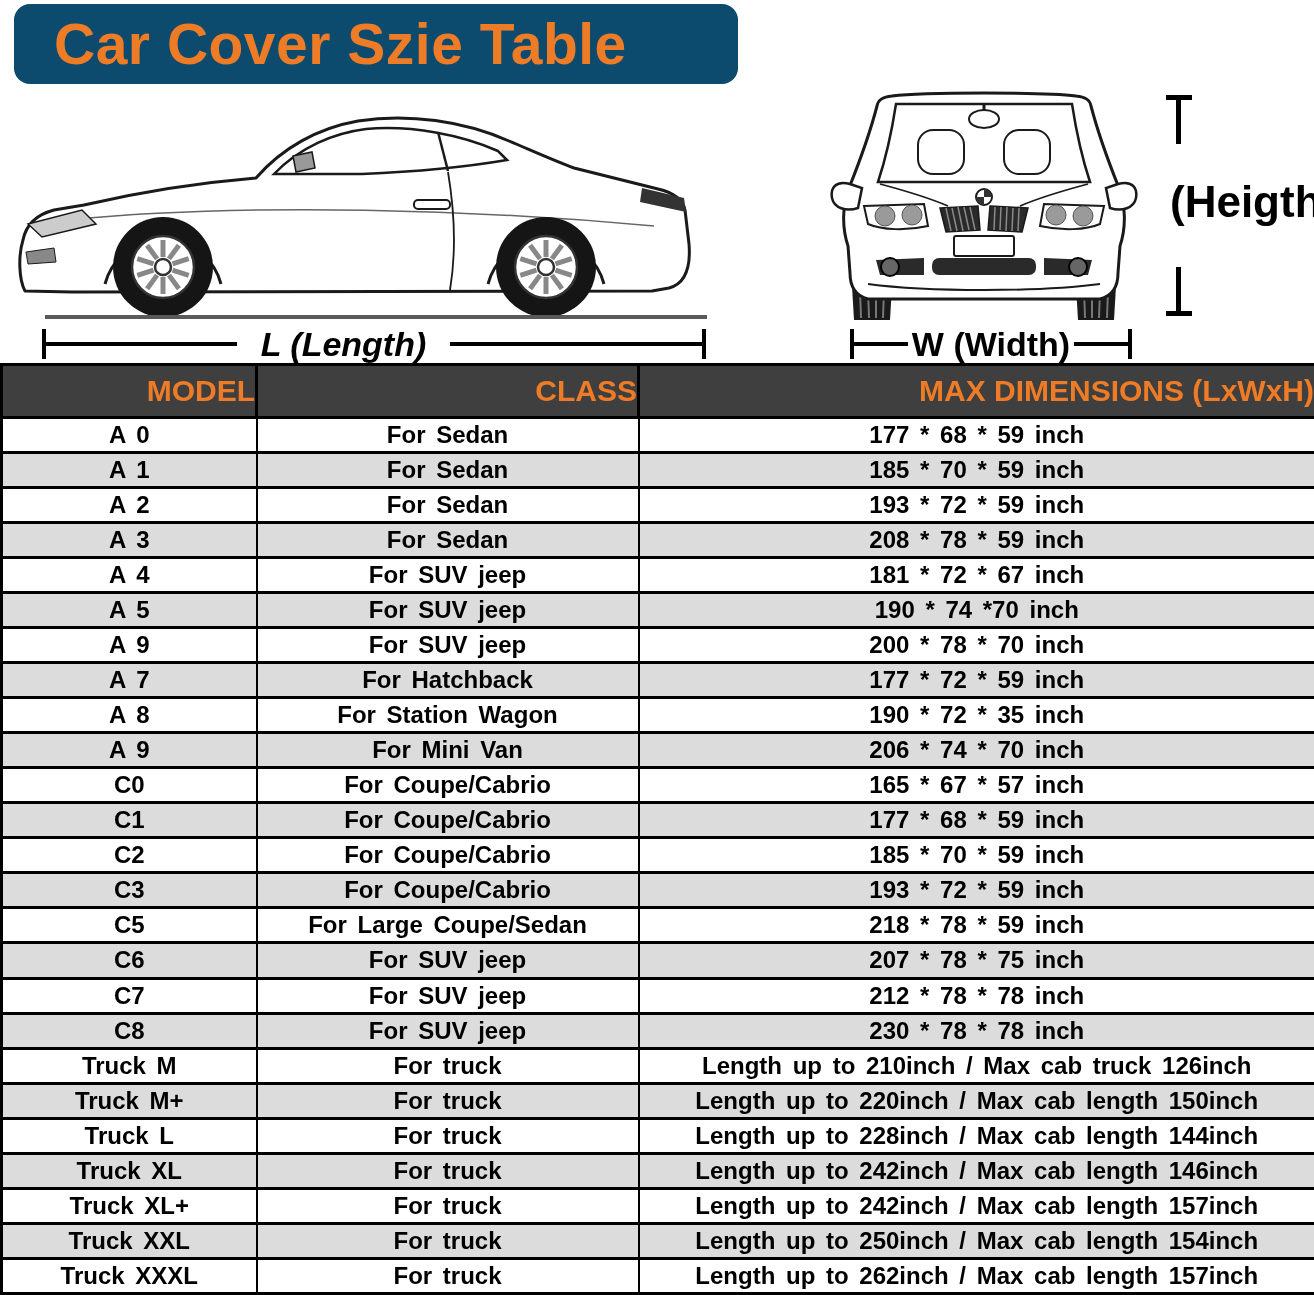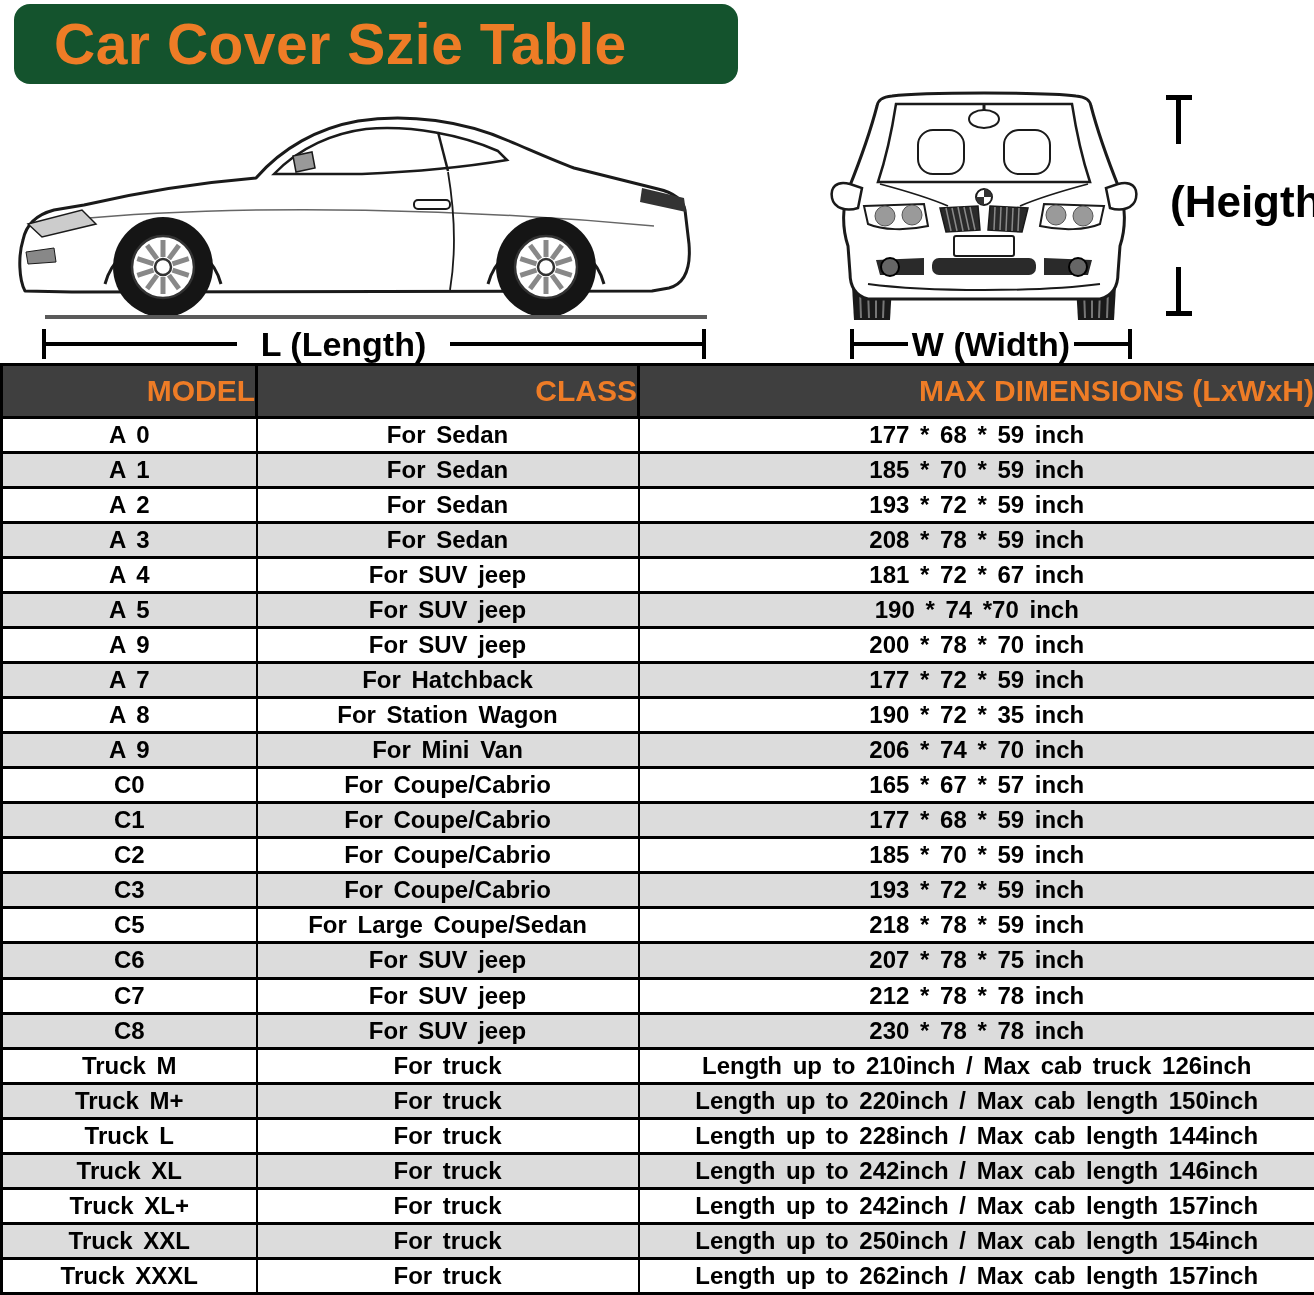--- a/index.html
+++ b/index.html
@@ -4,42 +4,42 @@
 <style>
   html,body { margin:0; padding:0; background:#fff; }
   .page {
     position:relative; width:1314px; height:1295px; background:#fff;
     font-family:"Liberation Sans", sans-serif; overflow:hidden;
   }
 
   
   .title-badge {
     position:absolute; left:14px; top:4px; width:724px; height:80px;
-    background:#14532d; border-radius:16px;
+    background:#0c4a6e; border-radius:16px;
     display:flex; align-items:center; padding-left:40px; box-sizing:border-box;
   }
   .title-badge .title-text {
     color:#EE7C26; font-size:57px; font-weight:bold; letter-spacing:0.5px; white-space:nowrap;
   }
 
   
   .car-side  { position:absolute; left:12px;  top:94px; width:700px; height:226px; }
   .car-front { position:absolute; left:828px; top:88px; width:312px; height:235px; }
   .ground-line { position:absolute; left:45px; top:315px; width:662px; height:4px; background:#5a5a5a; }
 
   
   .dim { position:absolute; display:flex; align-items:center; height:32px; }
   .dim .tick { width:4px; height:30px; background:#000; flex:0 0 auto; }
   .dim .bar  { height:4px; background:#000; }
   .dim-label { font-size:34px; font-weight:bold; color:#000; white-space:nowrap; }
 
   .length-dim { left:42px; top:328px; width:664px; }
   .length-dim .b1 { flex:172; }
   .length-dim .b2 { flex:227; }
-  .length-dim .dim-label { margin:0 24px; }
+  .length-dim .dim-label { margin:0 24px;font-style:italic; }
 
   .width-dim { left:850px; top:328px; width:282px;align-items:center; }
   .width-dim .bar { flex:1; }
   .width-dim .dim-label { margin:0 4px; }
 
   .height-dim { position:absolute; left:1166px; top:90px; width:130px; display:flex; flex-direction:column; }
   .height-dim .h-cap  { width:26px; height:5px; background:#000; }
   .height-dim .h-line { width:5px; height:44px; background:#000; margin-left:10px; }
   .height-dim .h-cap.top { margin-top:5px; }
   .height-dim .dim-label { font-size:44px; margin:33px 0 40px 4px; }

